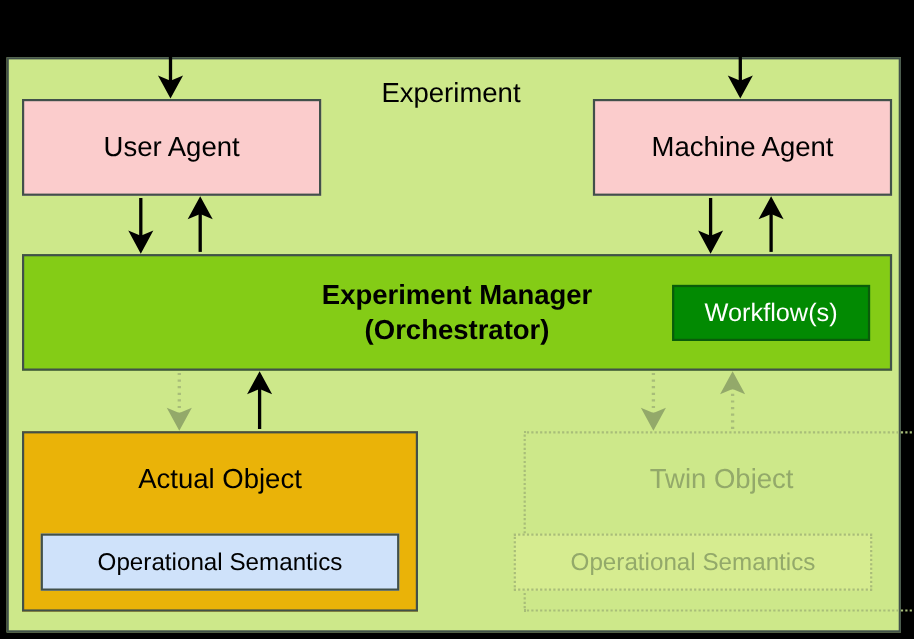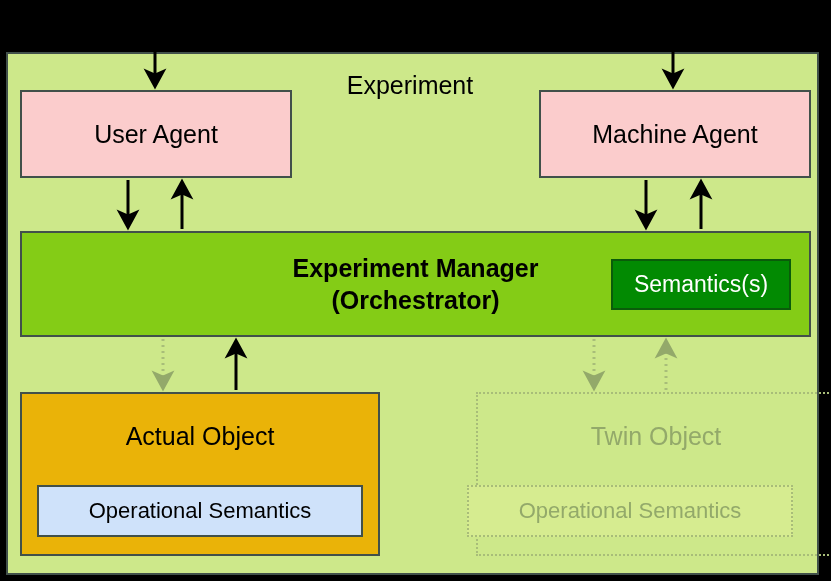--- a/index.html
+++ b/index.html
@@ -223,21 +223,21 @@
   </div>
 
   <div class="node" id="experiment-manager">
     <div id="experiment-manager-label">
       <div>Experiment Manager</div>
       <div>(Orchestrator)</div>
     </div>
   </div>
 
   <div id="workflows-box">
-    <span>Semantics(s)</span>
+    <span>Workflow(s)</span>
   </div>
 
   <div class="node" id="actual-object">
     <div id="actual-object-title">Actual Object</div>
   </div>
   <div id="actual-op-sem">
     <span>Operational Semantics</span>
   </div>
 
   <div class="node" id="twin-object">

